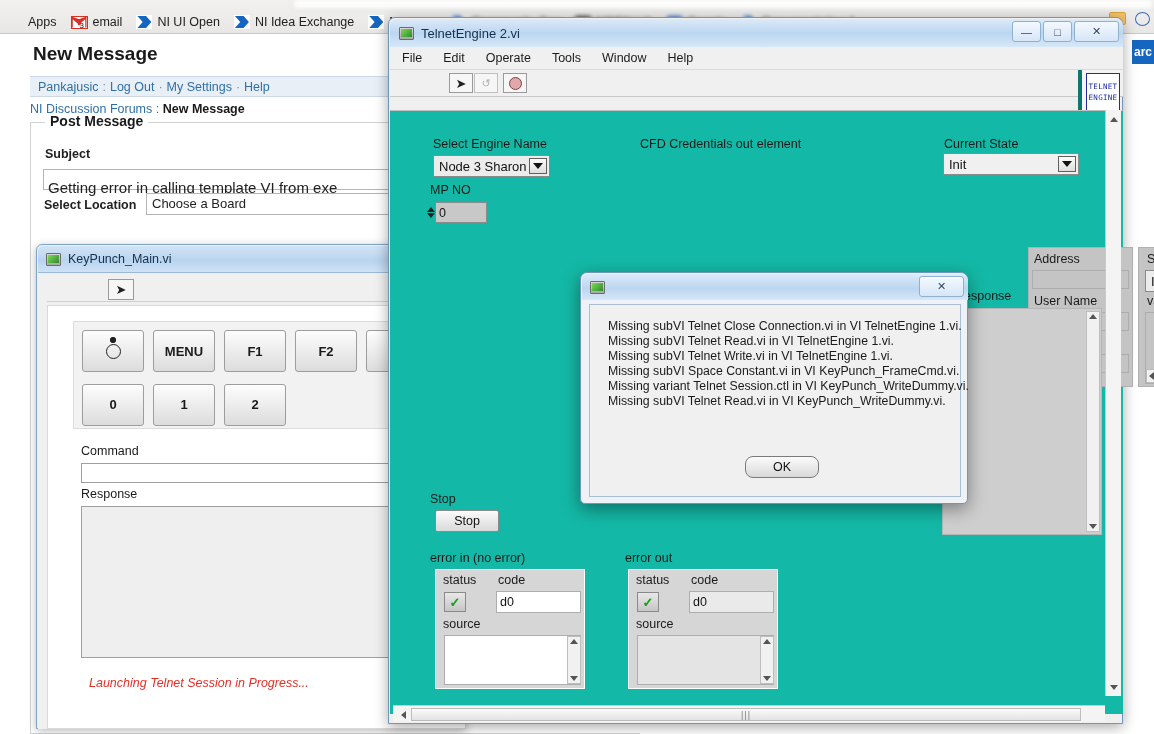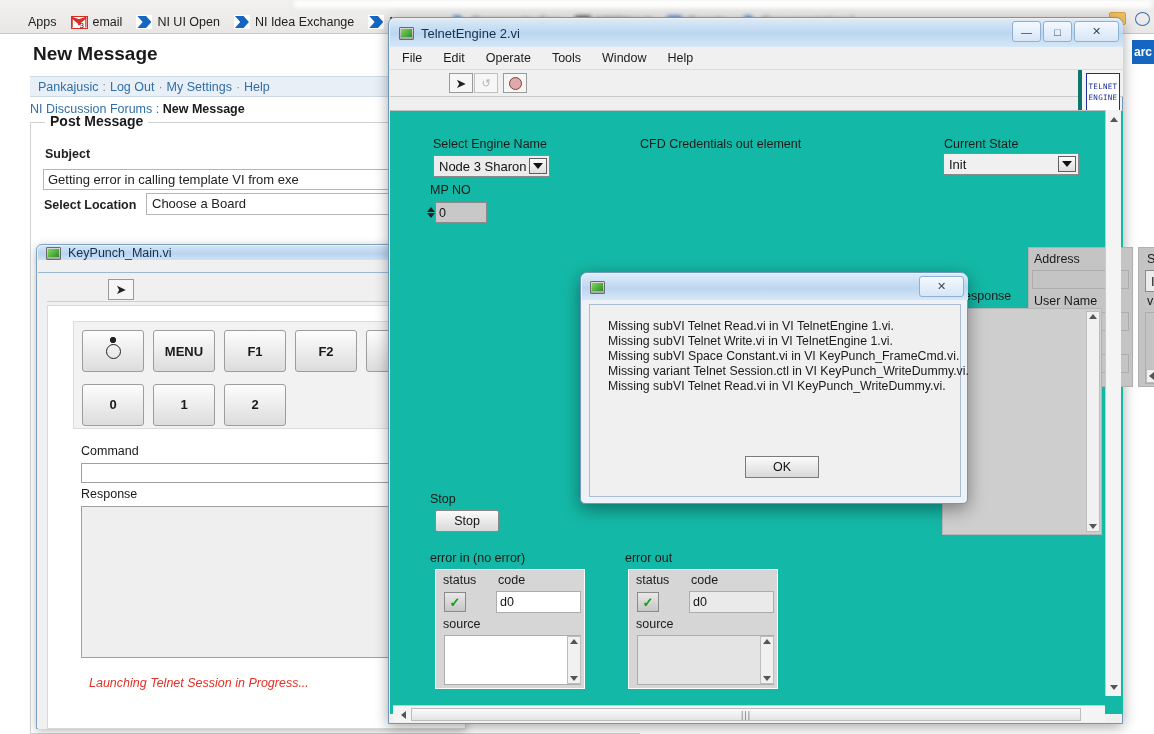--- a/index.html
+++ b/index.html
@@ -71,40 +71,40 @@
     position: absolute; left: 30px; top: 88px; width: 610px; height: 612px;
     border: 1px solid #d2d2d2; border-right: none;
   }
   .post-legend {
     position: absolute; left: 14px; top: -10px; background: #fff; padding: 0 5px;
     font-size: 14px; font-weight: bold; color: #1a1a1a;
   }
   .lbl-subject { position: absolute; left: 14px; top: 24px; font-size: 12.5px; font-weight: bold; }
   .inp-subject {
     position: absolute; left: 12px; top: 46px; width: 500px; height: 21px;
-    border: 1px solid #b5b5b5; background: #fff; font-size: 13px; color: #222;
-    padding: 0 4px; line-height: 19px;
+    border: 1px solid #b5b5b5; background: #fff; font-size: 15px; color: #222;
+    padding: 8px 4px; line-height: 19px;
   }
   .lbl-location { position: absolute; left: 13px; top: 75px; font-size: 12.5px; font-weight: bold; }
   .inp-location {
     position: absolute; left: 115px; top: 70px; width: 400px; height: 22px;
     border: 1px solid #b5b5b5; background: #fff; font-size: 13px; color: #222;
     padding: 0 5px; line-height: 20px;
   }
 
   
   .kp-win {
     position: absolute; left: 36px; top: 244px; width: 430px; height: 485px;
     background: #f0f0f0;
     border: 1px solid #7ea4c9;
     border-radius: 6px 6px 0 0;
     box-shadow: 0 2px 9px rgba(0,0,0,.28);
   }
   .kp-titlebar {
-    position: absolute; left: 1px; top: 1px; width: 428px; height: 14px;
+    position: absolute; left: 1px; top: 1px; width: 428px; height: 26px;
     background: linear-gradient(#d2e4f6, #b9d4ef 55%, #cfe2f5);
     border-radius: 5px 5px 0 0;
     display: flex; align-items: center; padding-left: 8px; gap: 7px;
   }
   .vi-ico {
     width: 15px; height: 13px; background: linear-gradient(#d8d8d8,#a8a8a8);
     border: 1px solid #6b6b6b; border-radius: 1px; position: relative;
   }
   .vi-ico:after {
     content: ""; position: absolute; left: 1px; top: 1px; right: 1px; bottom: 2px;
@@ -334,21 +334,21 @@
     background: #f0f0f0; border: 1px solid #a9bdd3;
   }
   .dlg-msgs {
     position: absolute; left: 18px; top: 14px; width: 348px;
     font-size: 12.3px; color: #1a1a1a; line-height: 15px;
   }
   .dlg-msgs div { white-space: nowrap; }
   .dlg-ok {
     position: absolute; left: 155px; top: 151px; width: 74px; height: 22px;
     background: linear-gradient(#fbfbfb,#d9d9d9);
-    border: 1px solid #7b7b7b; border-radius: 0;
+    border: 1px solid #7b7b7b; border-radius: 8px;
     display: flex; align-items: center; justify-content: center;
     font-size: 12.5px; color: #111;
   }
 </style>
 </head>
 <body>
 
 <div id="root">
 
   <div class="browser-chrome">
@@ -633,20 +633,21 @@
       </div>
   </div>
 
   <div class="dlg">
     <div class="dlg-titlebar">
       <span class="vi-ico"></span>
       <div class="dlg-close">✕</div>
     </div>
     <div class="dlg-inner">
       <div class="dlg-msgs">
+        <div>Missing subVI Telnet Close Connection.vi in VI TelnetEngine 1.vi.</div>
         <div>Missing subVI Telnet Read.vi in VI TelnetEngine 1.vi.</div>
         <div>Missing subVI Telnet Write.vi in VI TelnetEngine 1.vi.</div>
         <div>Missing subVI Space Constant.vi in VI KeyPunch_FrameCmd.vi.</div>
         <div>Missing variant Telnet Session.ctl in VI KeyPunch_WriteDummy.vi.</div>
         <div>Missing subVI Telnet Read.vi in VI KeyPunch_WriteDummy.vi.</div>
       </div>
       <div class="dlg-ok">OK</div>
     </div>
   </div>
 

